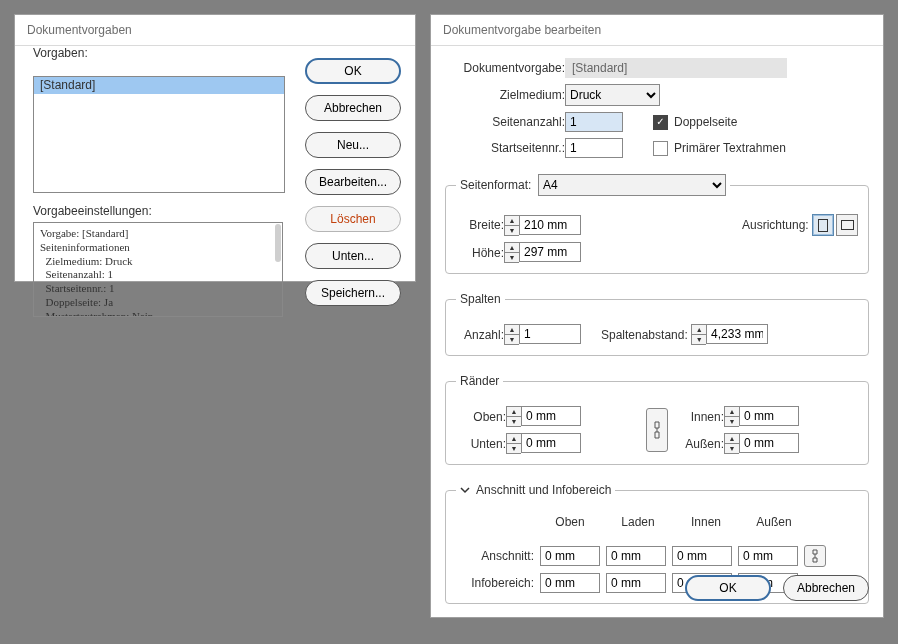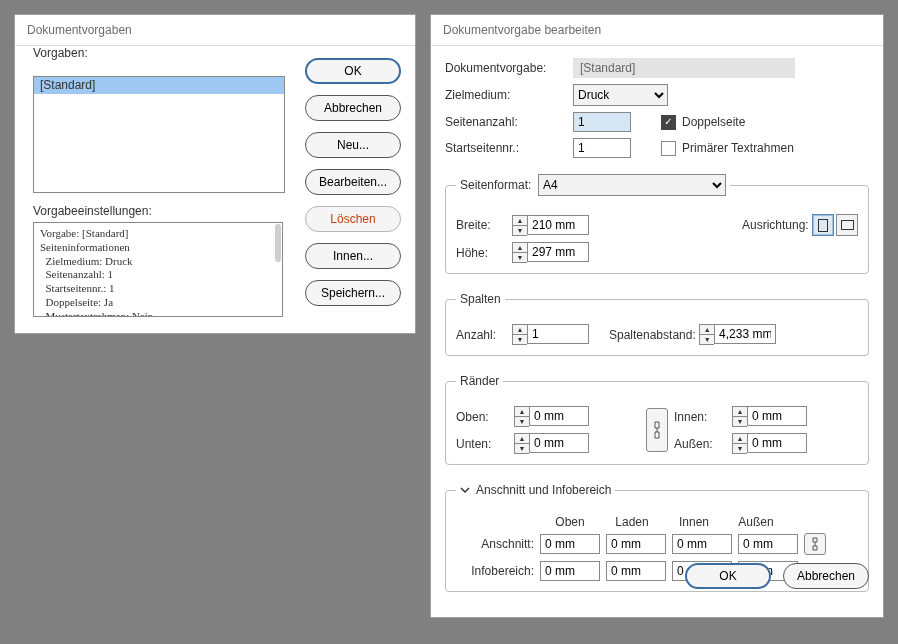--- a/index.html
+++ b/index.html
@@ -1,77 +1,77 @@
 <!DOCTYPE html>
 <html><head>
 <meta charset="utf-8">
 <style>
 html,body{margin:0;padding:0;width:898px;height:644px;background:#808080;overflow:hidden;font-family:"Segoe UI",Tahoma,sans-serif;font-size:12px;color:#333}
 .dlg{position:absolute;background:#fff;border:1px solid #9f9f9f;box-sizing:border-box}
 .titlebar{height:30px;line-height:30px;padding-left:12px;color:#6d6d6d;border-bottom:1px solid #dadada}
-.d1{left:14px;top:14px;width:402px;height:320px}
+.d1{left:14px;top:14px;width:402px;height:268px}
 .d2{left:430px;top:14px;width:454px;height:604px}
 .content{padding:14px 14px 14px 18px;position:relative}
 .preset-h{position:absolute;left:18px;top:0}
 .preset-list{position:absolute;left:18px;top:30px;width:250px;height:115px;border:1px solid #888;overflow:hidden}
 .preset-item{background:#9ec8f1;height:17px;line-height:17px;padding-left:6px}
 .btns{position:absolute;right:14px;top:12px;width:96px}
 .pbtn{width:96px;height:26px;border:1px solid #555;border-radius:13px;background:#f5f5f5;margin-bottom:11px;font-family:inherit;font-size:12px;cursor:pointer}
 .pbtn.def{border:2px solid #3a6da2}
 .pbtn[disabled]{color:#c2410c;border-color:#b5b5b5}
 .settings-h{position:absolute;left:18px;top:158px}
 .settings-box{position:absolute;left:18px;top:176px;width:250px;height:95px;border:1px solid #888;padding:4px 6px;box-sizing:border-box;overflow:hidden}
 .settings-box pre{margin:0;font-family:Liberation Serif, serif;font-size:11px;line-height:1.25;white-space:pre}
 .scroll-thumb{position:absolute;right:1px;top:1px;width:6px;height:38px;background:#cfcfcf;border-radius:3px}
 
 .d2 .content{padding:12px 14px}
 .row{display:flex;align-items:center;margin-bottom:6px}
-.flab{text-align:left;padding-right:8px;min-width:120px}
+.flab{text-align:right;padding-right:0;min-width:120px}
 .ro-field{background:#e4e4e4;border:1px solid #e4e4e4;height:18px;line-height:18px;width:208px;padding:0 6px;color:#666}
 .sel{height:22px;border:1px solid #888;background:#f2f2f2;font-family:inherit;font-size:12px}
 .inp{height:20px;border:1px solid #888;background:#fff;font-family:inherit;font-size:12px;padding:0 4px;box-sizing:border-box}
 .chkwrap{display:inline-flex;align-items:center;gap:6px}
 .chkbox{width:13px;height:13px;border:1px solid #888;background:#fff;display:inline-flex;align-items:center;justify-content:center;font-size:10px;line-height:1}
 .chkbox.on{background:#444;border-color:#444;color:#fff}
 fieldset{border:1px solid #bdbdbd;border-radius:4px;margin:8px 0 10px 0;padding:10px 10px 10px 10px}
 fieldset legend{padding:8px 4px;color:#333}
 .legend-btn{display:inline-flex;align-items:center;gap:6px;cursor:pointer}
 .legend-btn svg{vertical-align:middle}
 .spin{width:62px}
 .spin-sm{width:60px}
 .spin-group{display:inline-flex}
 .updn{display:inline-flex;flex-direction:column;border:1px solid #888;border-right:none}
 .updn span{width:14px;height:9px;display:flex;align-items:center;justify-content:center;font-size:7px;line-height:1;background:#f4f4f4}
 .updn span+span{border-top:1px solid #888}
 .link-btn{width:20px;height:42px;border:1px solid #888;background:#f4f4f4;display:inline-flex;align-items:center;justify-content:center;border-radius:3px}
 .orient{width:20px;height:20px;border:1px solid #888;background:#f2f2f2;display:inline-flex;align-items:center;justify-content:center}
 .orient.on{background:#dfe9f2;border-color:#5a88b0;box-shadow:inset 0 0 0 1px #9fc0df}
 .ftr{position:absolute;right:14px;bottom:14px;display:flex;gap:12px}
-.thead{display:flex;gap:2px;margin-bottom:4px}
+.thead{display:flex;gap:8px;margin-bottom:16px}
 .thead div{width:60px;text-align:center}
 .bleedrow{display:flex;align-items:center;gap:6px;margin-bottom:6px}
 .bleedrow .blab{width:78px;text-align:right}
 </style>
 </head>
 <body>
 
 <div class="dlg d1">
   <div class="titlebar">Dokumentvorgaben</div>
   <div class="content">
     <div class="preset-h">Vorgaben:</div>
     <div class="preset-list">
       <div class="preset-item">[Standard]</div>
     </div>
     <div class="btns">
       <button class="pbtn def">OK</button>
       <button class="pbtn">Abbrechen</button>
       <button class="pbtn">Neu...</button>
       <button class="pbtn">Bearbeiten...</button>
       <button class="pbtn" disabled="">Löschen</button>
-      <button class="pbtn">Innen...</button>
+      <button class="pbtn">Unten...</button>
       <button class="pbtn">Speichern...</button>
     </div>
     <div class="settings-h">Vorgabeeinstellungen:</div>
     <div class="settings-box">
       <pre>Vorgabe: [Standard]
 Seiteninformationen
   Zielmedium: Druck
   Seitenanzahl: 1
   Startseitennr.: 1
   Doppelseite: Ja

